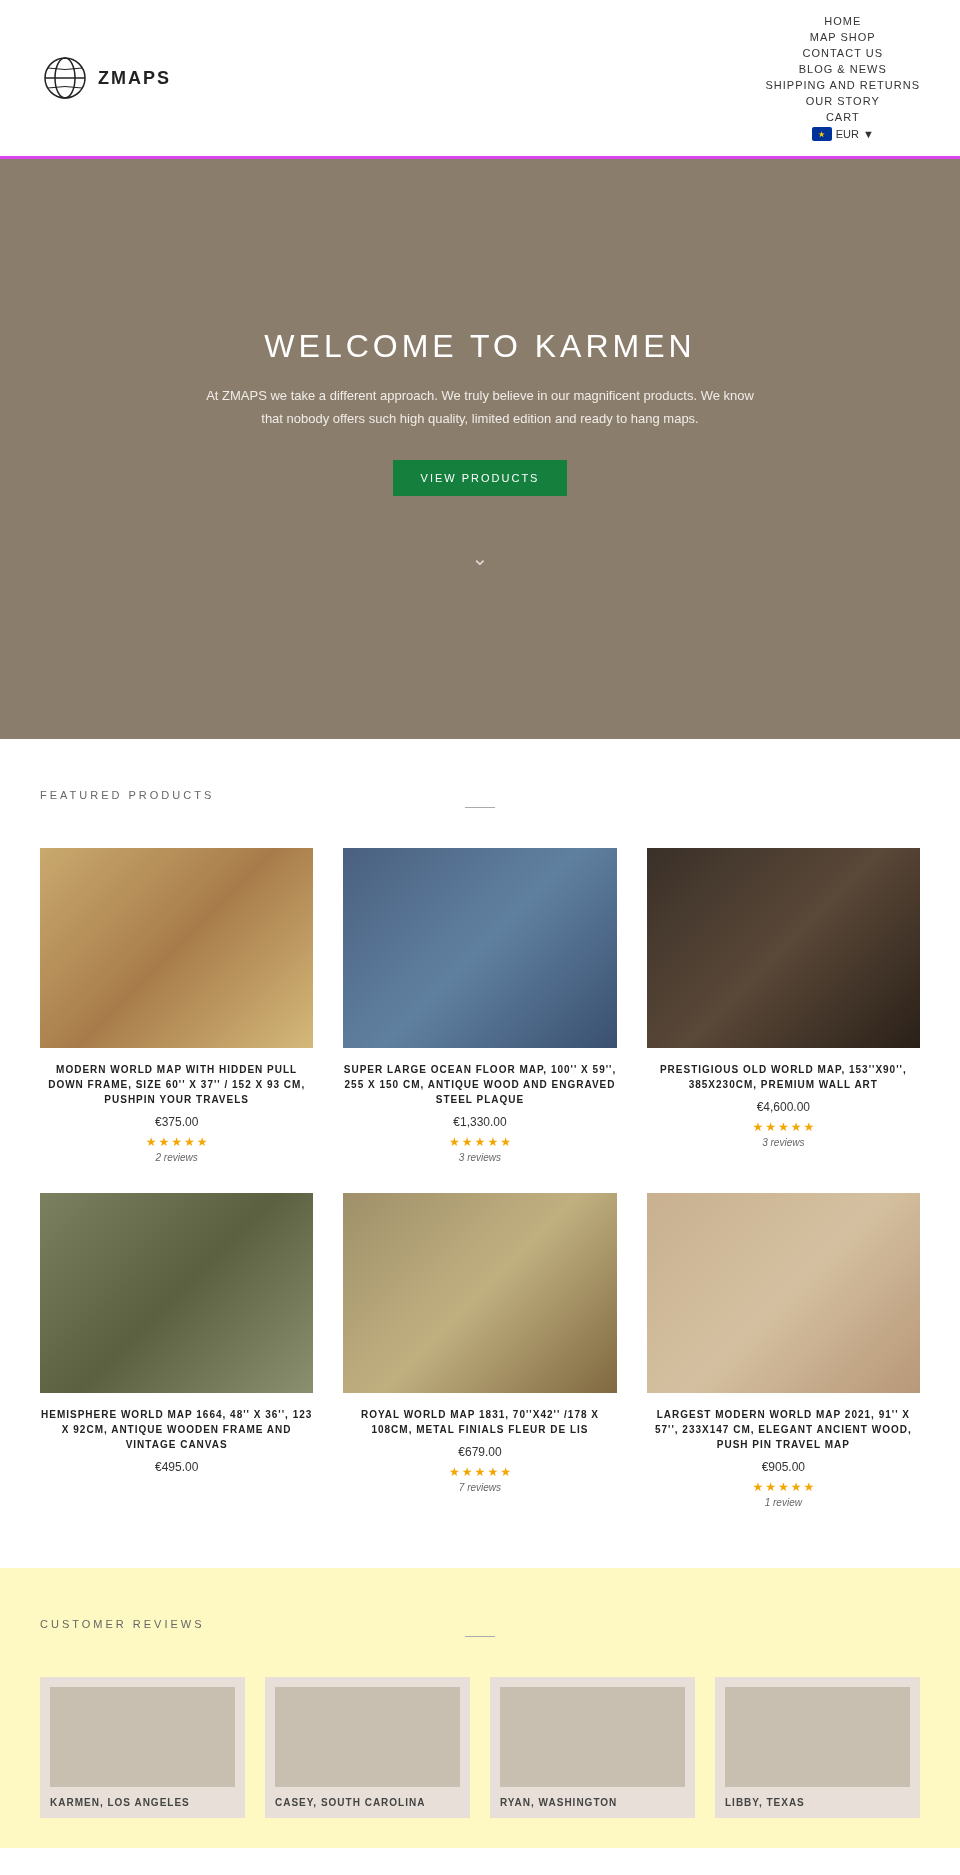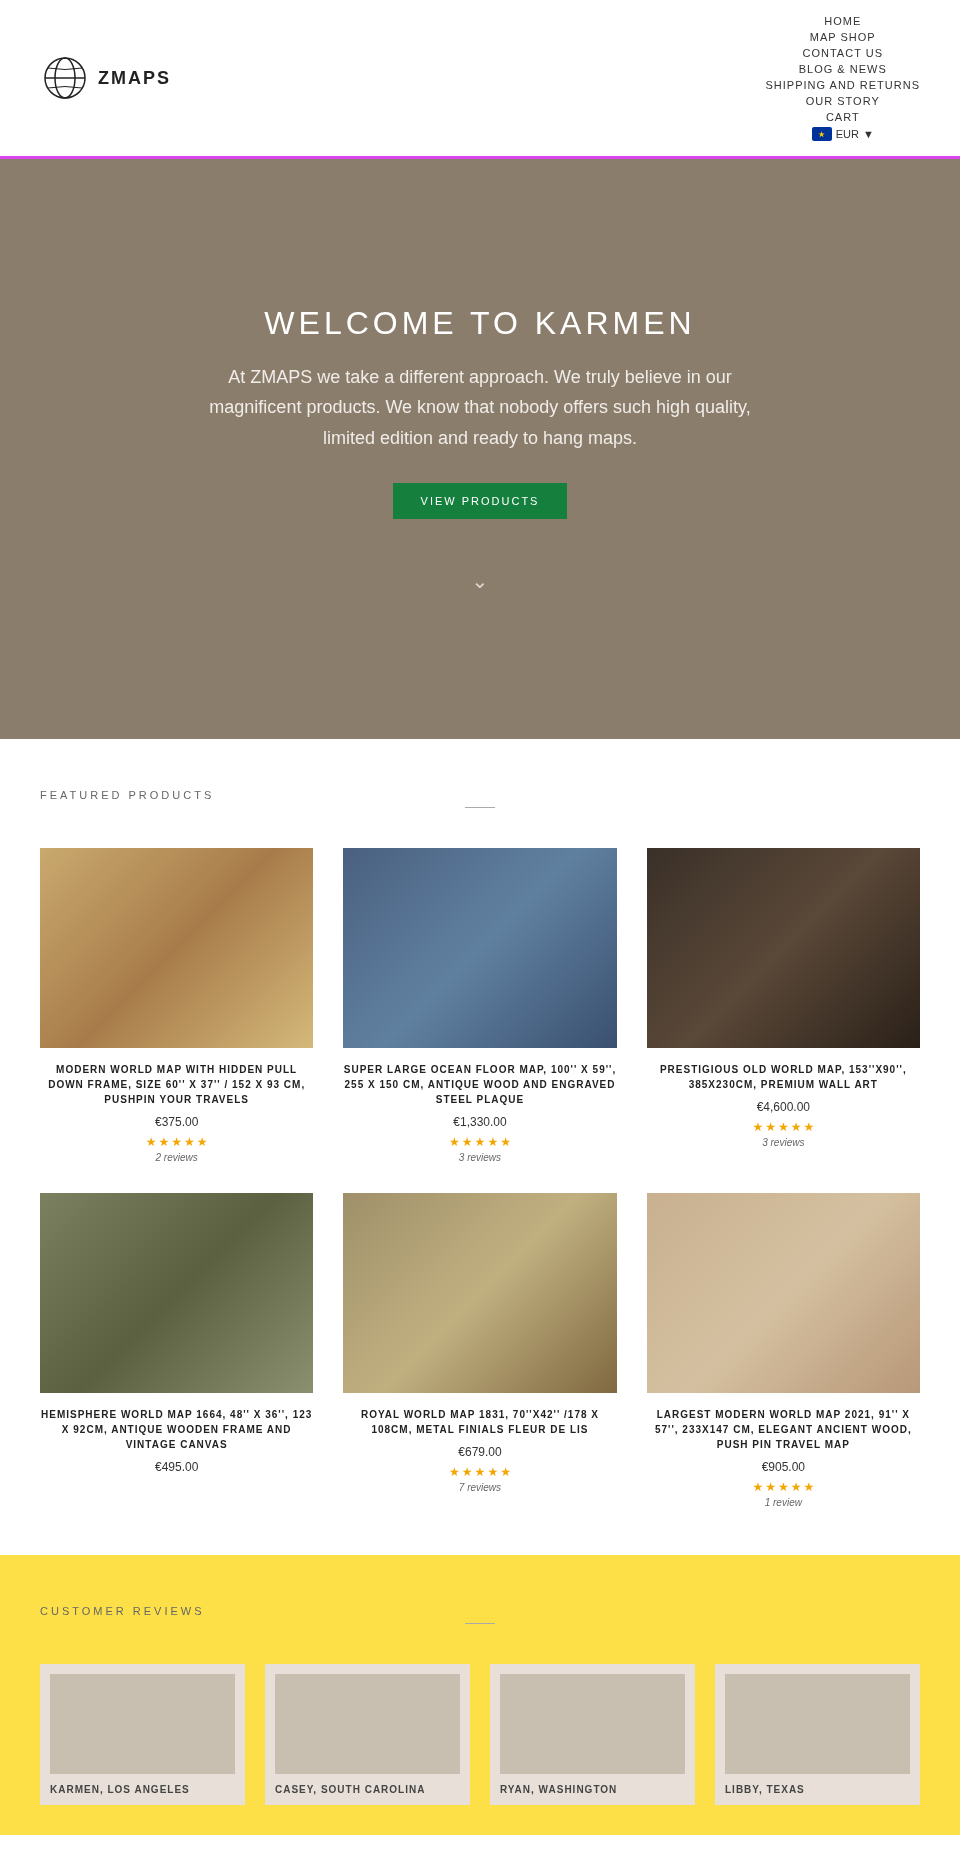--- a/index.html
+++ b/index.html
@@ -11,21 +11,21 @@
     .logo-text { font-size: 18px; font-weight: bold; letter-spacing: 2px; color: #222; }
     .nav { margin-left: auto; display: flex; gap: 4px; align-items: center; flex-direction: column; }
     .nav a { font-size: 11px; text-decoration: none; color: #333; letter-spacing: 1px; text-transform: uppercase; }
     .currency-selector { display: flex; align-items: center; gap: 4px; font-size: 11px; color: #333; cursor: pointer; }
     .flag-icon { width: 20px; height: 14px; background: #003399; border-radius: 2px; display: inline-block; position: relative; }
     .flag-icon::after { content: '★'; color: #ffcc00; font-size: 8px; position: absolute; top: 50%; left: 50%; transform: translate(-50%, -50%); }
 
     
     .hero { background: #8b7d6b; width: 100%; height: 580px; display: flex; flex-direction: column; align-items: center; justify-content: center; text-align: center; padding: 40px; }
     .hero h1 { color: #fff; font-size: 32px; font-weight: 300; letter-spacing: 4px; margin-bottom: 20px; }
-    .hero p { color: #f0ece8; font-size: 18px; max-width: 560px; line-height: 1.7; margin-bottom: 30px; }
+    .hero p { color: #f0ece8; font-size: 13px; max-width: 560px; line-height: 1.7; margin-bottom: 30px; }
     .hero-btn { background: #15803d; color: #fff; border: none; padding: 12px 28px; font-size: 11px; letter-spacing: 2px; text-transform: uppercase; cursor: pointer; }
     .hero-arrow { color: #fff; font-size: 20px; margin-top: 50px; opacity: 0.7; }
 
     
     .featured-section { padding: 50px 40px 30px; }
     .section-title { font-size: 11px; letter-spacing: 3px; color: #666; text-transform: uppercase; margin-bottom: 6px; }
     .section-divider { width: 30px; height: 1px; background: #aaa; margin: 0 auto 40px; }
     .products-grid { display: grid; grid-template-columns: repeat(3, 1fr); gap: 30px; }
     .product-card { cursor: pointer; }
     .product-img { width: 100%; height: 200px; background: #ccc; overflow: hidden; margin-bottom: 14px; display: flex; align-items: center; justify-content: center; }
@@ -38,21 +38,21 @@
 
     
     .map-old { background: linear-gradient(135deg, #c9a96e, #a87c4a, #d4b87a); }
     .map-ocean { background: linear-gradient(135deg, #4a6080, #6080a0, #3a5070); }
     .map-room { background: linear-gradient(135deg, #3a3028, #5a4838, #2a2018); }
     .map-hemi { background: linear-gradient(135deg, #7a8060, #5a6040, #8a9070); }
     .map-scroll { background: linear-gradient(135deg, #a0906a, #c0b080, #806840); }
     .map-modern { background: linear-gradient(135deg, #c8b090, #d4c0a0, #b89878); }
 
     
-    .reviews-section { background: #fde047; padding: 50px 40px 30px; margin-top: 17px; }
+    .reviews-section { background: #fef9c3; padding: 50px 40px 30px; margin-top: 30px; }
     .review-cards { display: grid; grid-template-columns: repeat(4, 1fr); gap: 20px; margin-top: 30px; }
     .review-card { background: #e8e0d8; padding: 10px; }
     .review-card-img { width: 100%; height: 100px; background: #c8bfb0; margin-bottom: 10px; }
     .review-location { font-size: 10px; font-weight: bold; letter-spacing: 1px; text-transform: uppercase; color: #444; }
 
     
     .globe-svg { width: 50px; height: 50px; }
   </style>
 </head>
 <body>

